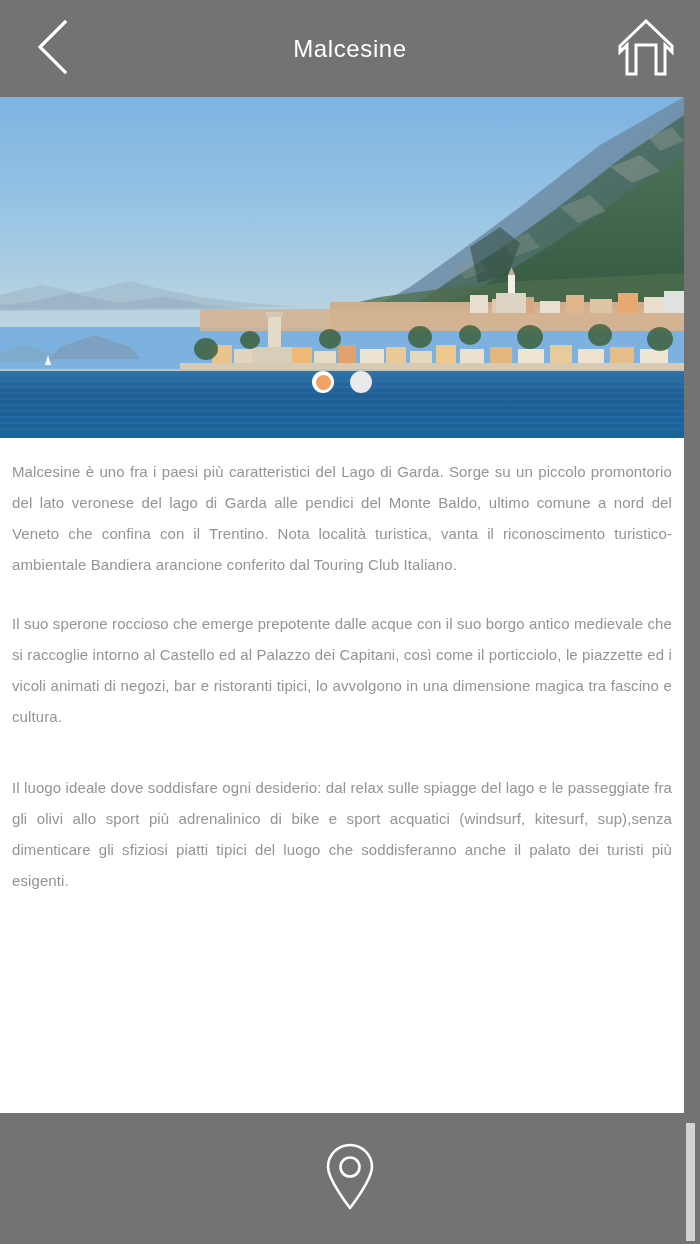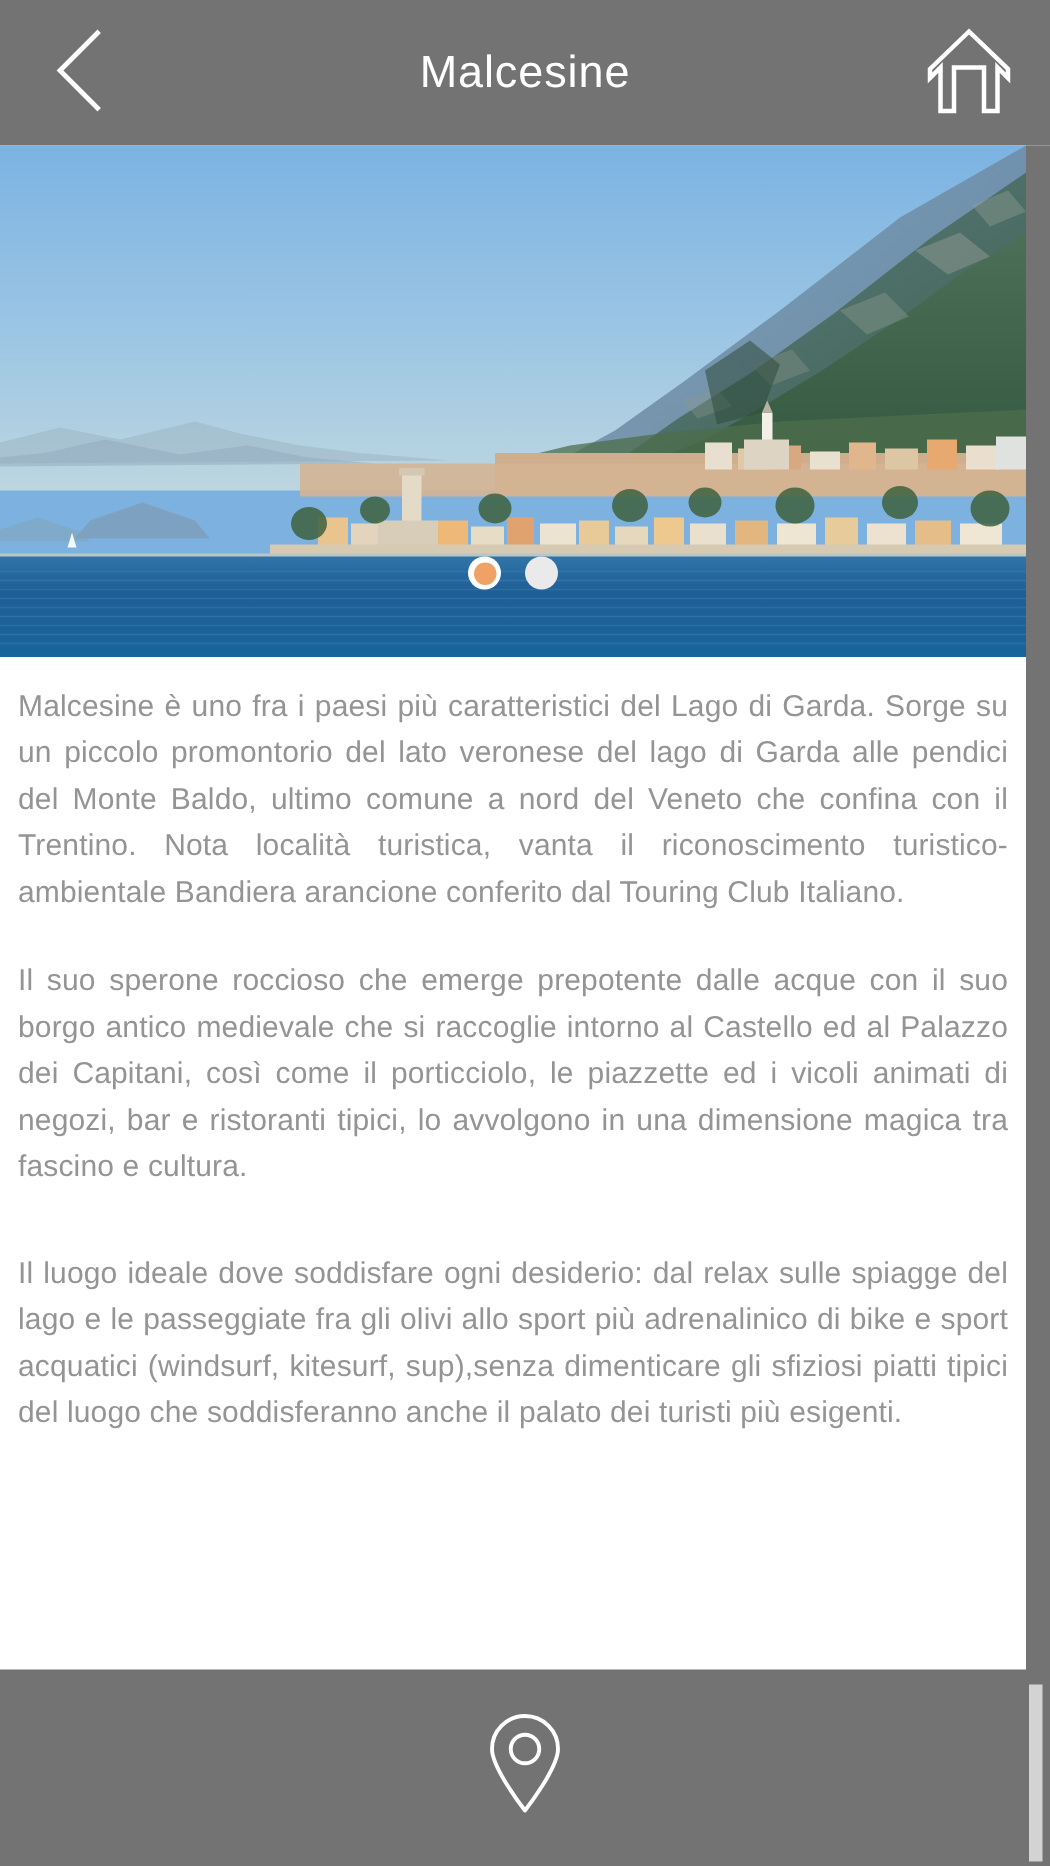--- a/index.html
+++ b/index.html
@@ -17,21 +17,21 @@
 
   
   .header {
     position:absolute; top:0; left:0;
     width:700px; height:97px;
     background:#737373;
     display:flex; align-items:center; justify-content:center;
   }
   .header-title {
     color:#ffffff;
-    font-size:30px;
+    font-size:24px;
     font-weight:400;
     letter-spacing:0.6px;
     line-height:1;
   }
   .btn-back {
     position:absolute; left:18px; top:13px;
     width:72px; height:72px;
     display:flex; align-items:center; justify-content:center;
     cursor:pointer;
   }
@@ -90,21 +90,21 @@
   
   .content {
     position:absolute;
     top:438px; left:0;
     width:684px; height:675px;
     background:#ffffff;
     padding:18px 12px 0 12px;
   }
   .para {
     color:#949494;
-    font-size:20px;
+    font-size:15px;
     line-height:31px;
     text-align:justify;
     font-weight:400;
     letter-spacing:0.1px;
     margin-bottom:28px;
   }
   .para:last-child { margin-bottom:0;margin-top:40px; }
 
   
   .bottombar {

